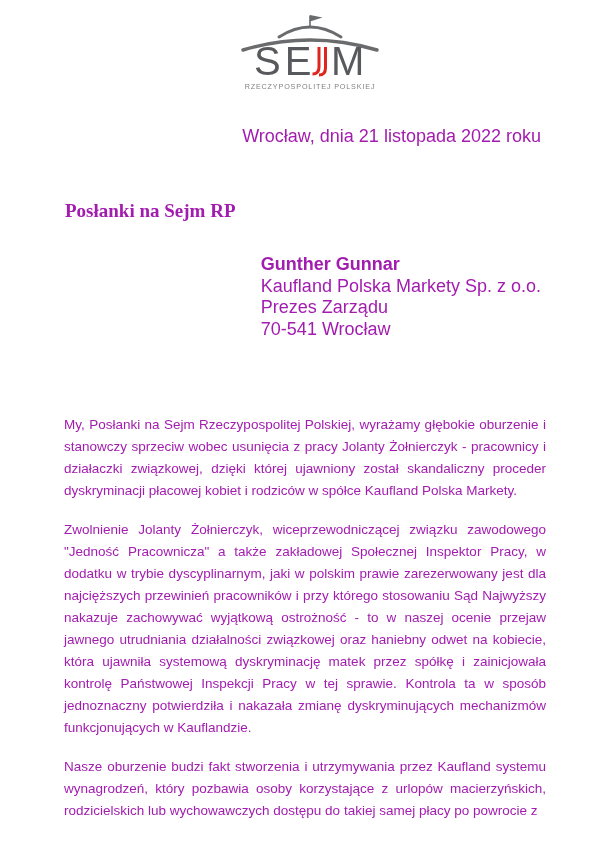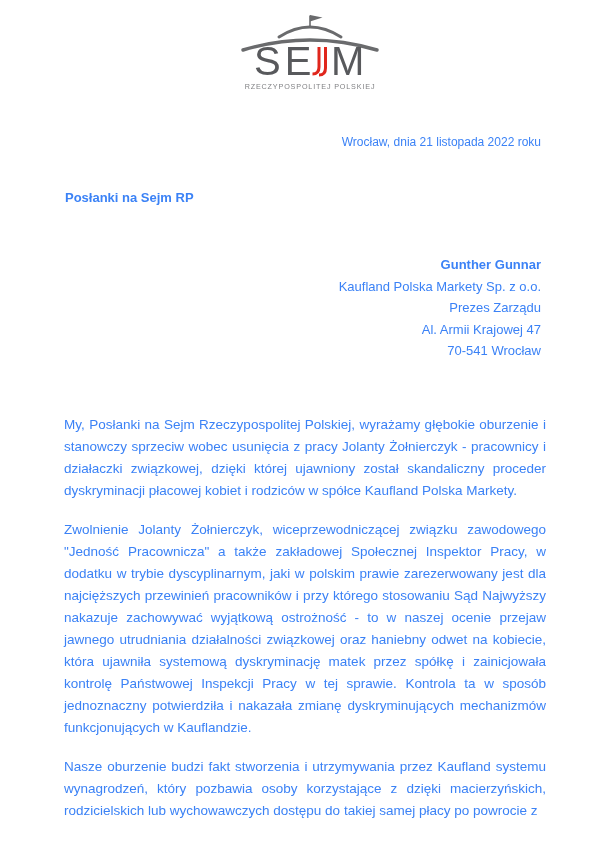--- a/index.html
+++ b/index.html
@@ -1,23 +1,23 @@
 <!DOCTYPE html>
 <html><head>
 <meta charset="utf-8">
 <style>
   html,body{margin:0;padding:0;background:#ffffff;}
   .page{
     position:relative;width:613px;height:853px;background:#ffffff;
-    font-family:"Liberation Sans",sans-serif;color:#3b82f6;overflow:hidden;
+    font-family:"Liberation Sans",sans-serif;color:#a21caf;overflow:hidden;
   }
   .logo{position:absolute;top:13px;left:235px;width:150px;height:82px;}
-  .dateline{position:absolute;top:126px;right:72px;font-size:12px;white-space:nowrap;margin-top:9px;}
-  .sender{position:absolute;top:190px;left:65px;font-size:13px;font-weight:bold;white-space:nowrap;}
-  .recipient{position:absolute;top:254px;right:72px;text-align:right;font-size:13px;line-height:21.5px;}
+  .dateline{position:absolute;top:126px;right:72px;font-size:18px;white-space:nowrap;}
+  .sender{position:absolute;top:200px;left:65px;font-size:19px;font-weight:bold;white-space:nowrap;font-family:Liberation Serif, serif;}
+  .recipient{position:absolute;top:254px;right:72px;font-size:18px;line-height:21.5px;}
   .recipient .r-name{font-weight:bold;}
   .letter-body{position:absolute;top:414px;left:64px;width:484px;font-size:13.5px;line-height:22px;text-align:justify;}
   .letter-body p{margin:0 2px 17px 0;}
   .wordmark{font-family:"Liberation Sans",sans-serif;}
 </style>
 </head>
 <body>
 
 <div class="page">
 
@@ -43,23 +43,22 @@
   </div>
 
   <div class="dateline">Wrocław, dnia 21 listopada 2022 roku</div>
 
   <div class="sender">Posłanki na Sejm RP</div>
 
   <div class="recipient">
     <div class="r-name">Gunther Gunnar</div>
     <div>Kaufland Polska Markety Sp. z o.o.</div>
     <div>Prezes Zarządu</div>
-    <div>Al. Armii Krajowej 47</div>
     <div>70-541 Wrocław</div>
   </div>
 
   <div class="letter-body">
     <p>My, Posłanki na Sejm Rzeczypospolitej Polskiej, wyrażamy głębokie oburzenie i stanowczy sprzeciw wobec usunięcia z pracy Jolanty Żołnierczyk - pracownicy i działaczki związkowej, dzięki której ujawniony został skandaliczny proceder dyskryminacji płacowej kobiet i rodziców w spółce Kaufland Polska Markety.</p>
     <p>Zwolnienie Jolanty Żołnierczyk, wiceprzewodniczącej związku zawodowego "Jedność Pracownicza" a także zakładowej Społecznej Inspektor Pracy, w dodatku w trybie dyscyplinarnym, jaki w polskim prawie zarezerwowany jest dla najcięższych przewinień pracowników i przy którego stosowaniu Sąd Najwyższy nakazuje zachowywać wyjątkową ostrożność - to w naszej ocenie przejaw jawnego utrudniania działalności związkowej oraz haniebny odwet na kobiecie, która ujawniła systemową dyskryminację matek przez spółkę i zainicjowała kontrolę Państwowej Inspekcji Pracy w tej sprawie. Kontrola ta w sposób jednoznaczny potwierdziła i nakazała zmianę dyskryminujących mechanizmów funkcjonujących w Kauflandzie.</p>
-    <p>Nasze oburzenie budzi fakt stworzenia i utrzymywania przez Kaufland systemu wynagrodzeń, który pozbawia osoby korzystające z dzięki macierzyńskich, rodzicielskich lub wychowawczych dostępu do takiej samej płacy po powrocie z</p>
+    <p>Nasze oburzenie budzi fakt stworzenia i utrzymywania przez Kaufland systemu wynagrodzeń, który pozbawia osoby korzystające z urlopów macierzyńskich, rodzicielskich lub wychowawczych dostępu do takiej samej płacy po powrocie z</p>
   </div>
 
 </div>
 
 </body></html>

